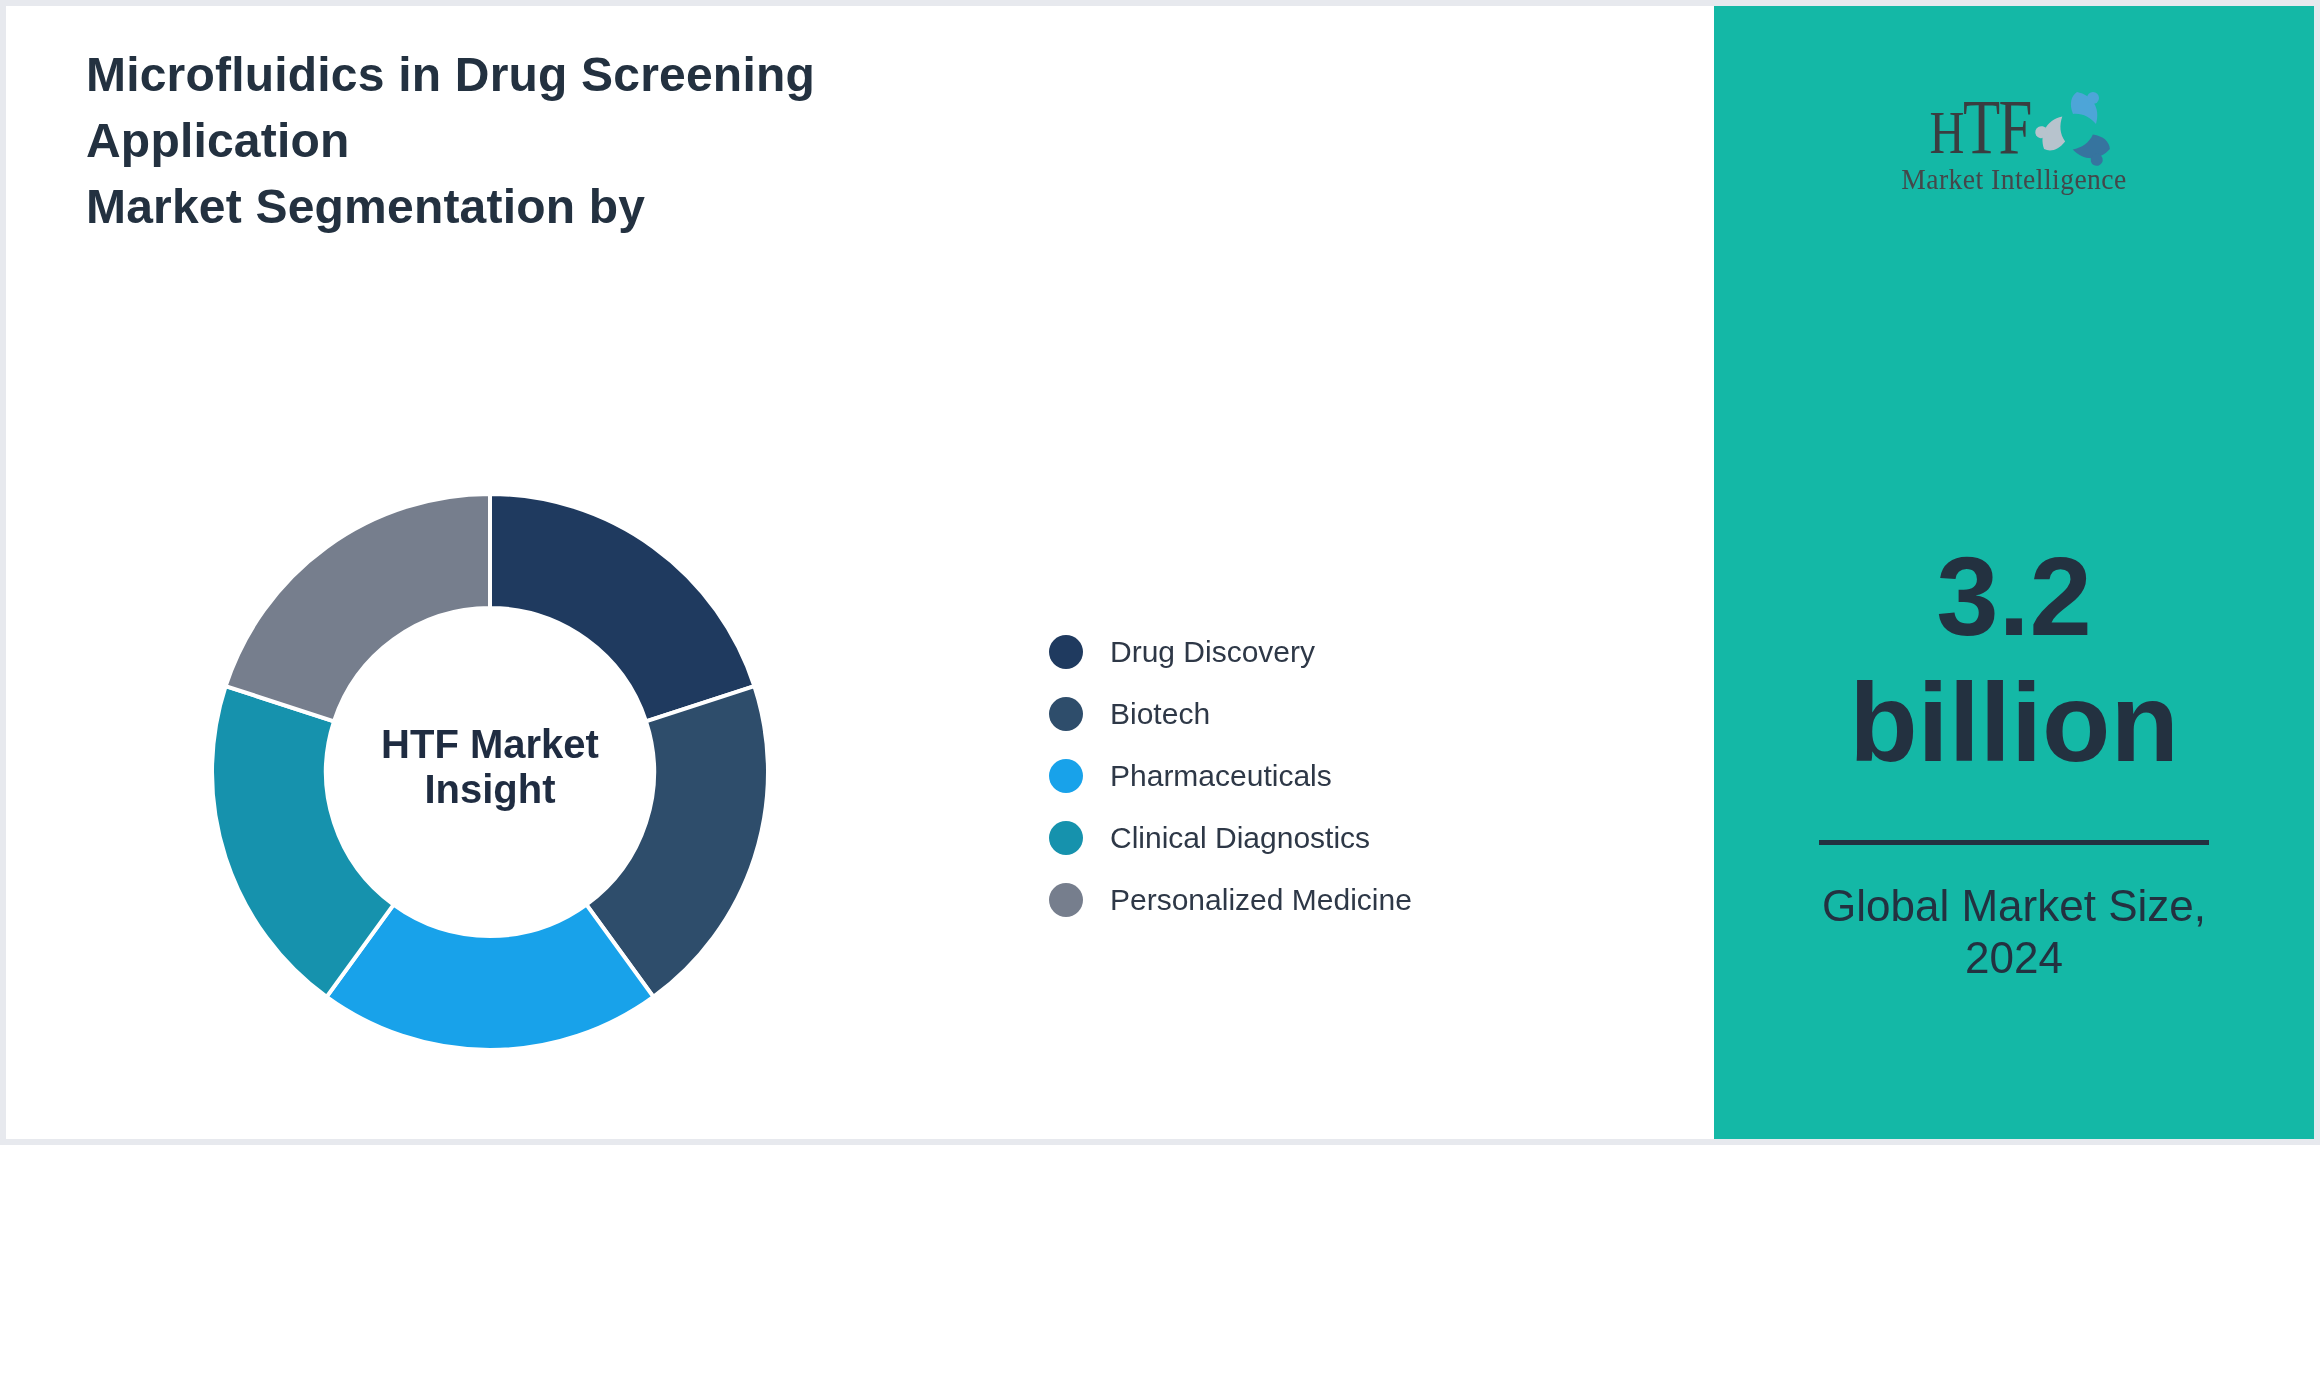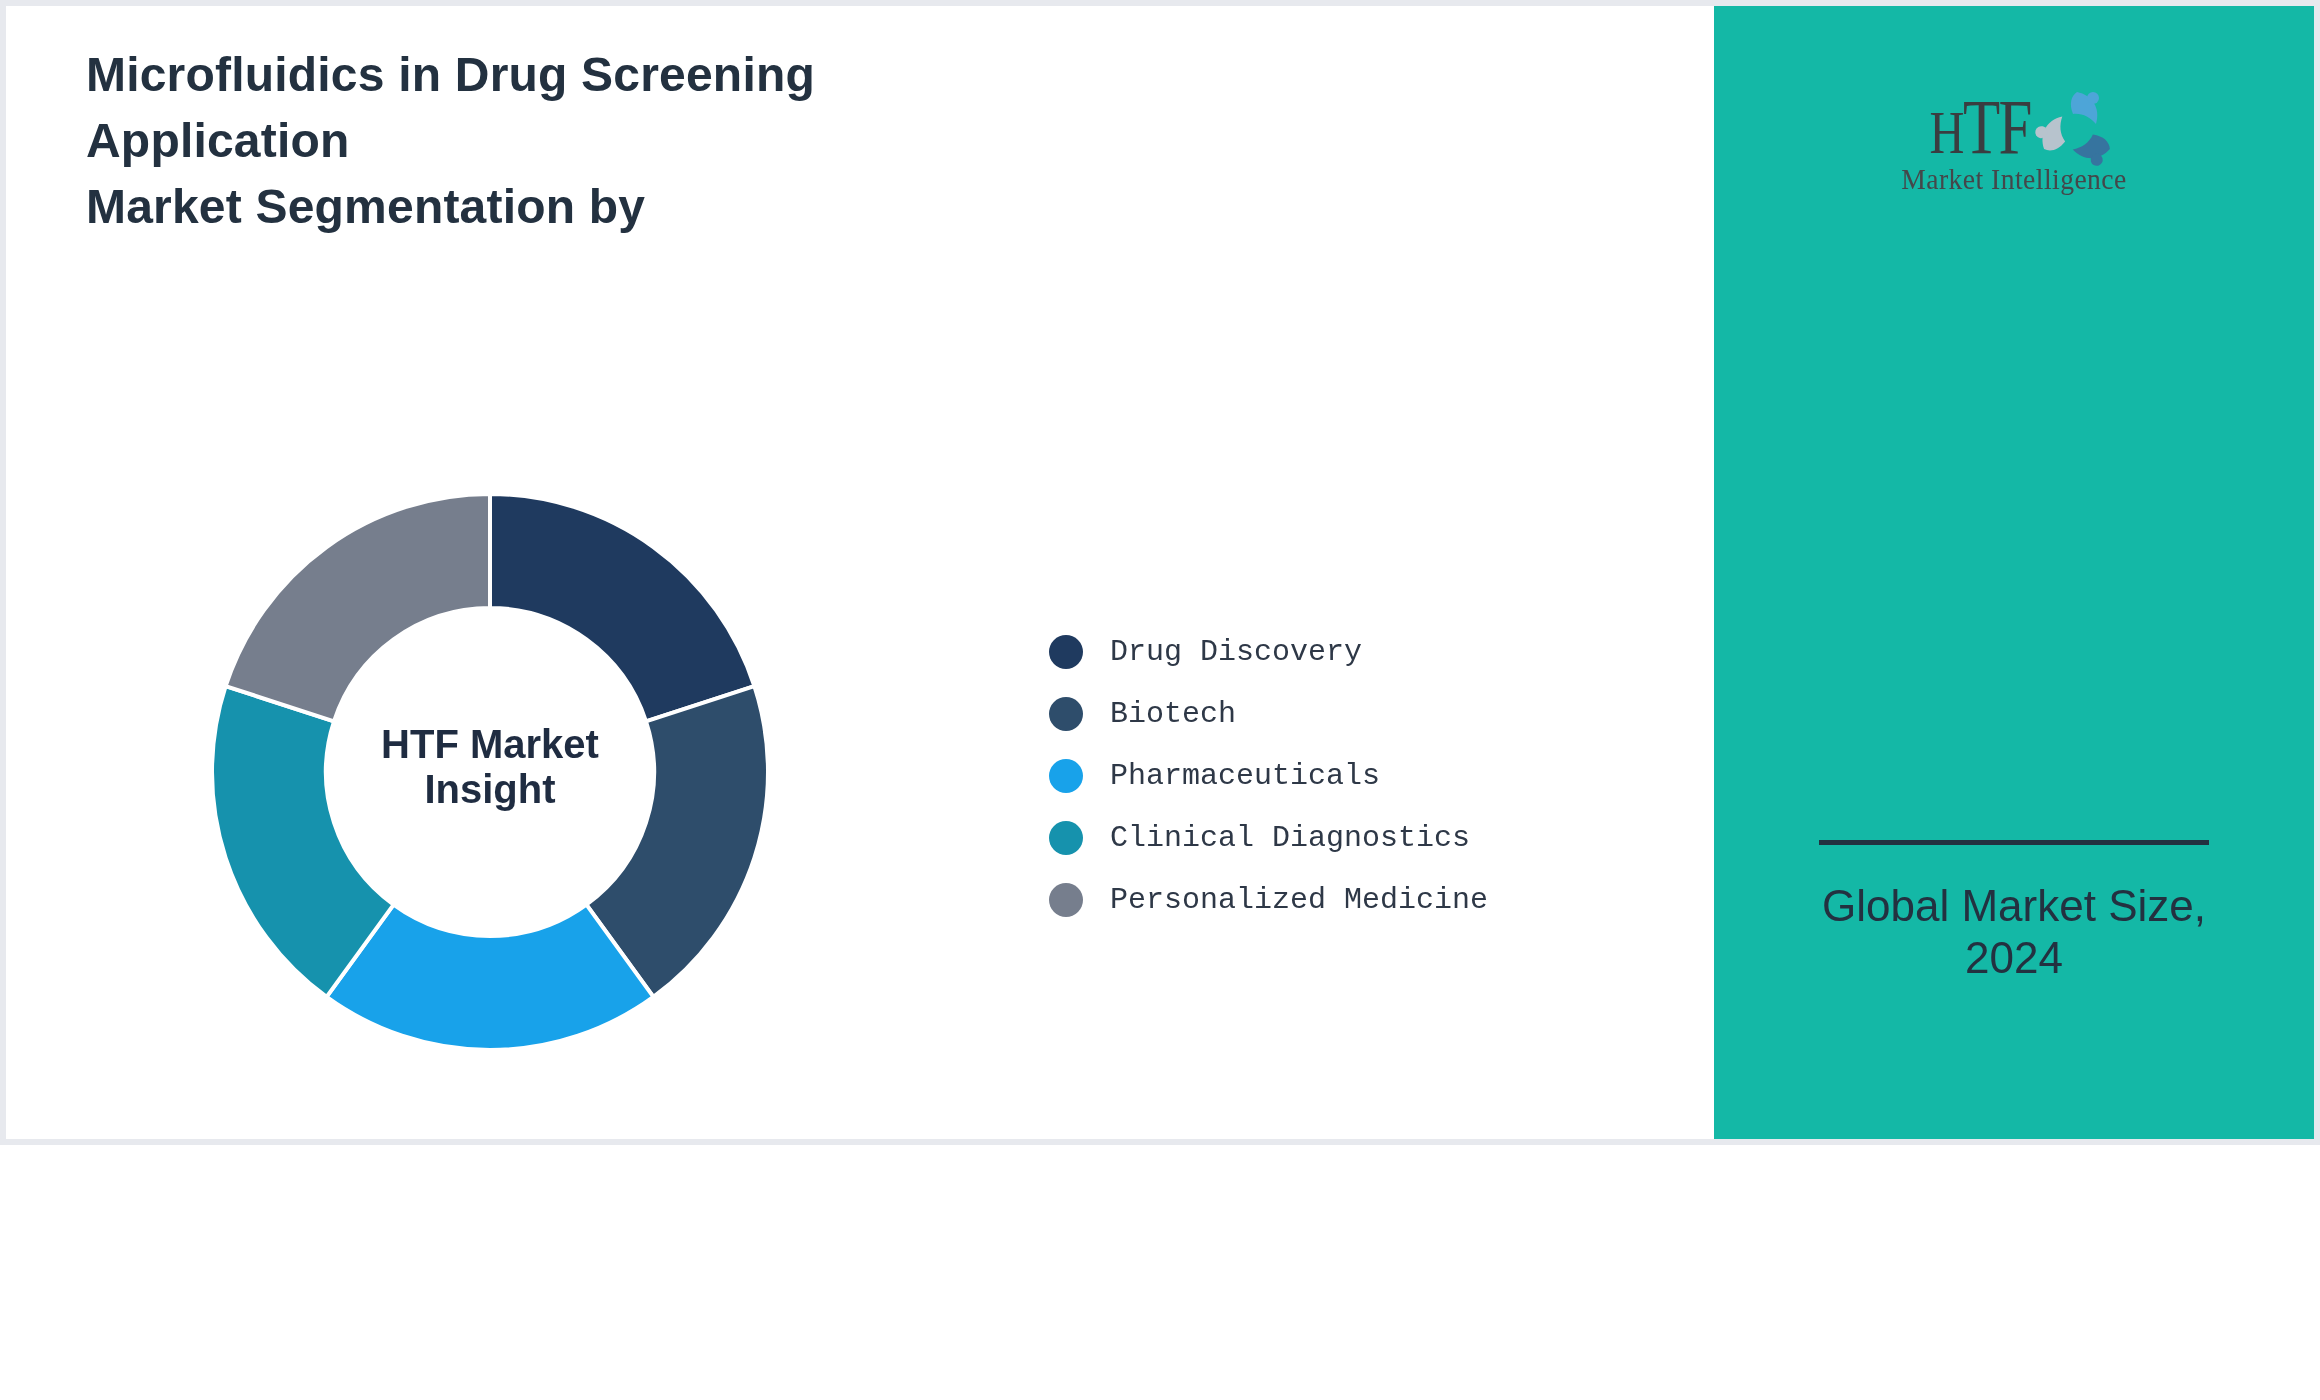--- a/index.html
+++ b/index.html
@@ -52,21 +52,20 @@
   .legend {
     position: absolute;
     left: 1043px;
     top: 629px;
   }
   .legend-item {
     display: flex;
     align-items: center;
     height: 34px;
     margin-bottom: 28px;
-    font-family: Liberation Mono, monospace;
   }
   .legend-dot {
     width: 34px;
     height: 34px;
     border-radius: 50%;
     flex: 0 0 34px;
   }
   .legend-label {
     margin-left: 27px;
     font-size: 30px;
@@ -211,20 +210,24 @@
             <g transform="rotate(240 45 46)">
               <path d="M45 8 C60 11 69 24 64 40 C58 33 50 29 41 30 C37 20 39 12 45 8 Z" fill="#b7c3cd"></path>
               <circle cx="61" cy="14" r="6" fill="#b7c3cd"></circle>
             </g>
           </g>
         </svg>
       </div>
       <div class="logo-subtext">Market Intelligence</div>
     </div>
 
+    <div class="stat-value">
+      <div>3.2</div>
+      <div>billion</div>
+    </div>
 
     <div class="stat-divider"></div>
 
     <div class="stat-label">
       <div>Global Market Size,</div>
       <div>2024</div>
     </div>
 
   </div>
 </div>

